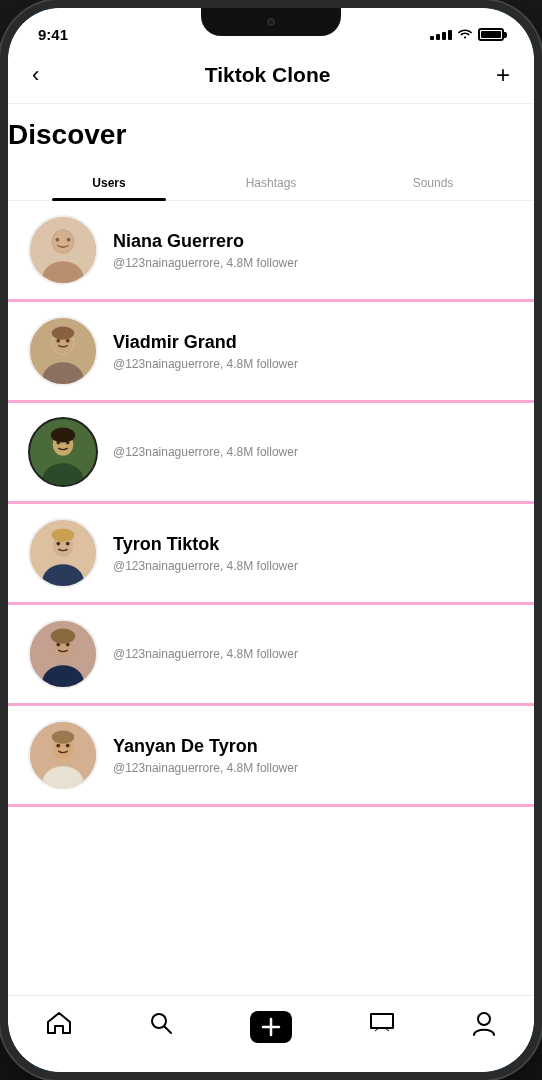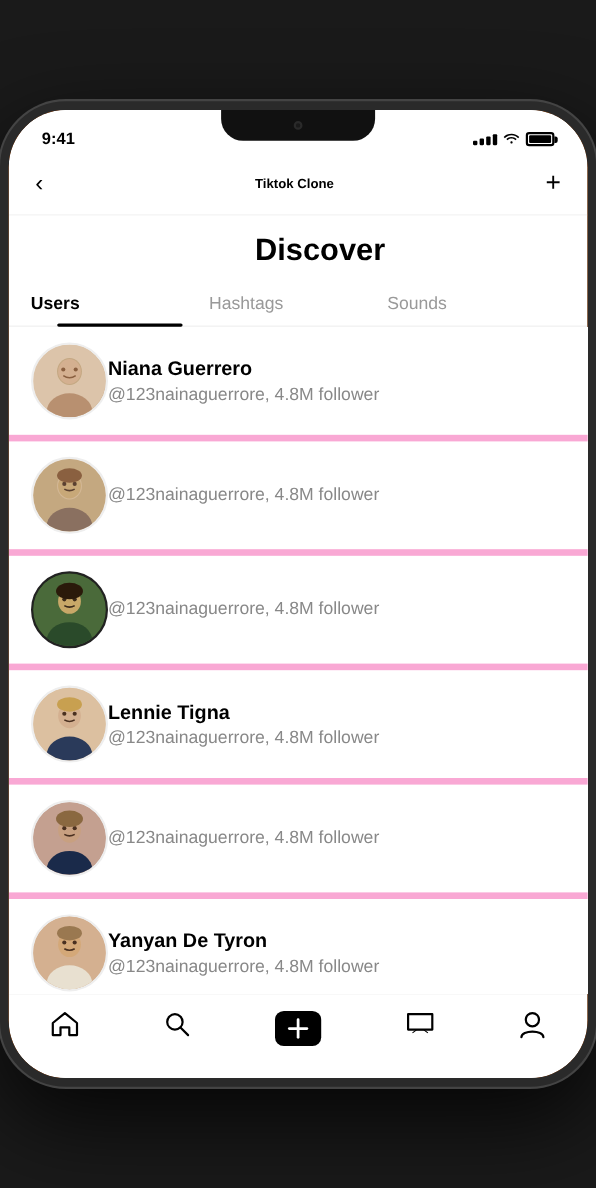--- a/index.html
+++ b/index.html
@@ -6,22 +6,22 @@
     body {
       background: #1a1a1a;
       display: flex;
       justify-content: center;
       align-items: center;
       min-height: 100vh;
       font-family: -apple-system, BlinkMacSystemFont, 'Helvetica Neue', Arial, sans-serif;
     }
     .phone-frame {
       width: 542px;
-      height: 896px;
-      background: #f97316;
+      height: 1080px;
+      background: #0ea5e9;
       border-radius: 60px;
       border: 8px solid #2a2a2a;
       box-shadow: 0 0 0 2px #444, 0 30px 80px rgba(0,0,0,0.8), inset 0 0 0 2px #000;
       position: relative;
       overflow: hidden;
       display: flex;
       flex-direction: column;
     }
     
     .phone-frame::before {
@@ -145,55 +145,54 @@
       border-bottom: 1px solid #eee;
       flex-shrink: 0;
     }
     .header-back {
       font-size: 22px;
       color: #000;
       cursor: pointer;
       padding: 4px;
     }
     .header-title {
-      font-size: 12px;
+      font-size: 21px;
       font-weight: 700;
       color: #000;
     }
     .header-plus {
       font-size: 24px;
       color: #000;
       cursor: pointer;
       padding: 4px;
     }
     
     .discover-section {
       background: #fff;
       padding: 10px 0 0;
       flex-shrink: 0;
     }
     .discover-title {
-      text-align: center;
       font-size: 28px;
       font-weight: 700;
       color: #000;
       padding: 5px 0 15px;
-      margin-left: 40px;
     }
     
     .tabs {
       display: flex;
       border-bottom: 1px solid #eee;
       padding: 0 20px;
       gap: 0;
     }
     .tab {
       flex: 1;
+      text-align: center;
       padding: 10px 0;
-      font-size: 16px;
+      font-size: 12px;
       cursor: pointer;
       color: #999;
       font-weight: 400;
       position: relative;
     }
     .tab.active {
       color: #000;
       font-weight: 700;
     }
     .tab.active::after {
@@ -210,21 +209,22 @@
     .user-list {
       flex: 1;
       overflow-y: auto;
       background: #fff;
     }
     .user-list::-webkit-scrollbar { display: none; }
     .user-item {
       display: flex;
       align-items: center;
       padding: 14px 20px;
-      border-bottom: 6px solid #f9a8d4;
+      gap: 15px;
+      border-bottom: 3px solid #f9a8d4;
       cursor: pointer;
     }
     .user-avatar {
       width: 70px;
       height: 70px;
       border-radius: 50%;
       flex-shrink: 0;
       overflow: hidden;
       border: 2px solid #eee;
       background: #ddd;
@@ -236,21 +236,21 @@
     .user-info {
       flex: 1;
     }
     .user-name {
       font-size: 18px;
       font-weight: 700;
       color: #000;
       margin-bottom: 4px;
     }
     .user-handle {
-      font-size: 16px;
+      font-size: 12px;
       color: #888;
     }
     
     .bottom-nav {
       background: #fff;
       border-top: 1px solid #eee;
       display: flex;
       justify-content: space-around;
       align-items: center;
       padding: 10px 0 25px;
@@ -361,20 +361,21 @@
             <ellipse cx="35" cy="65" rx="22" ry="18" fill="#8a7060"></ellipse>
             <ellipse cx="35" cy="26" rx="11" ry="12" fill="#c8a878"></ellipse>
             <circle cx="30" cy="24" r="2" fill="#5a4030"></circle>
             <circle cx="40" cy="24" r="2" fill="#5a4030"></circle>
             <path d="M30 29 Q35 32 40 29" stroke="#5a4030" stroke-width="1.5" fill="none"></path>
 
             <ellipse cx="35" cy="16" rx="12" ry="7" fill="#8a6040"></ellipse>
           </svg>
         </div>
         <div class="user-info">
+          <div class="user-name">Viadmir Grand</div>
           <div class="user-handle">@123nainaguerrore, 4.8M follower</div>
         </div>
       </div>
 
       <div class="user-item">
         <div class="user-avatar" style="background: #3a5a2a; border: 2px solid #222;">
           <svg viewBox="0 0 70 70" xmlns="http://www.w3.org/2000/svg">
             <circle cx="35" cy="35" r="35" fill="#4a6a3a"></circle>
             <ellipse cx="35" cy="65" rx="22" ry="18" fill="#2a4a2a"></ellipse>
             <ellipse cx="35" cy="27" rx="11" ry="12" fill="#c8a868"></ellipse>
@@ -395,21 +396,21 @@
             <circle cx="35" cy="35" r="35" fill="#dcc0a0"></circle>
             <ellipse cx="35" cy="65" rx="22" ry="18" fill="#2a3a5a"></ellipse>
             <ellipse cx="35" cy="27" rx="11" ry="12" fill="#d4b090"></ellipse>
             <circle cx="30" cy="25" r="2" fill="#4a3020"></circle>
             <circle cx="40" cy="25" r="2" fill="#4a3020"></circle>
             <path d="M30 31 Q35 34 40 31" stroke="#4a3020" stroke-width="1.5" fill="none"></path>
             <ellipse cx="35" cy="16" rx="12" ry="7" fill="#c8a050"></ellipse>
           </svg>
         </div>
         <div class="user-info">
-          <div class="user-name">Lennie Tigna</div>
+          <div class="user-name">Tyron Tiktok</div>
           <div class="user-handle">@123nainaguerrore, 4.8M follower</div>
         </div>
       </div>
 
       <div class="user-item">
         <div class="user-avatar" style="background: #c4a090;">
           <svg viewBox="0 0 70 70" xmlns="http://www.w3.org/2000/svg">
             <circle cx="35" cy="35" r="35" fill="#c4a090"></circle>
             <ellipse cx="35" cy="65" rx="22" ry="18" fill="#1a2a4a"></ellipse>
             <ellipse cx="35" cy="27" rx="11" ry="12" fill="#c8a080"></ellipse>

